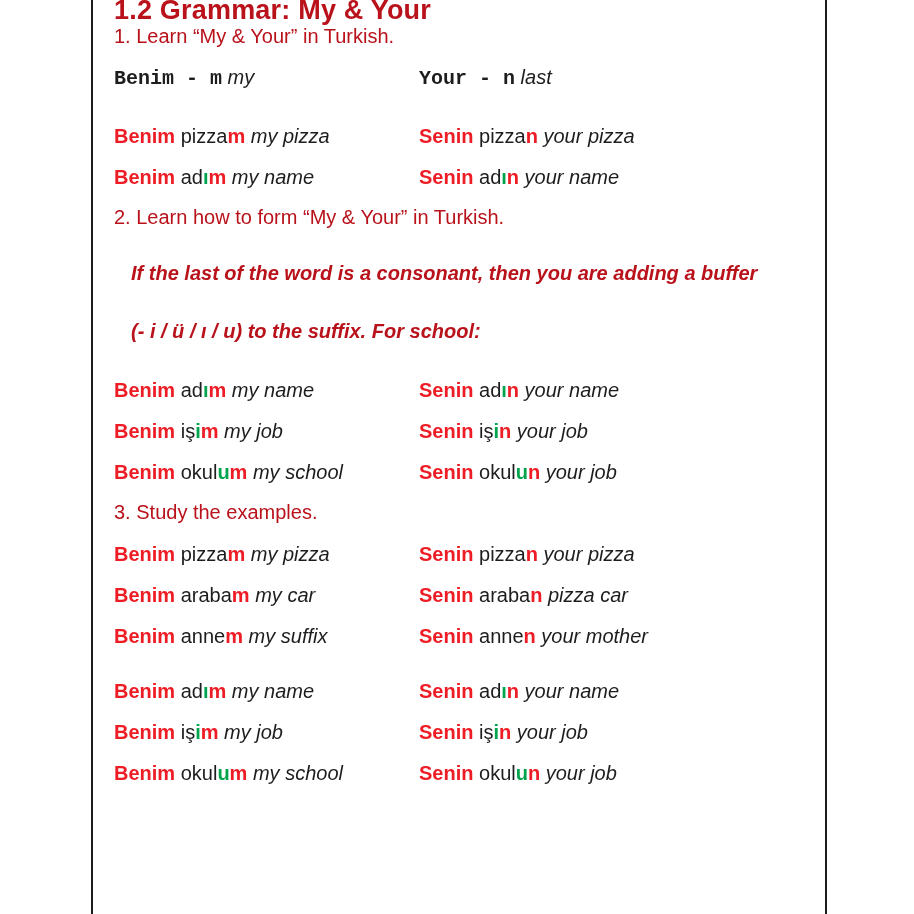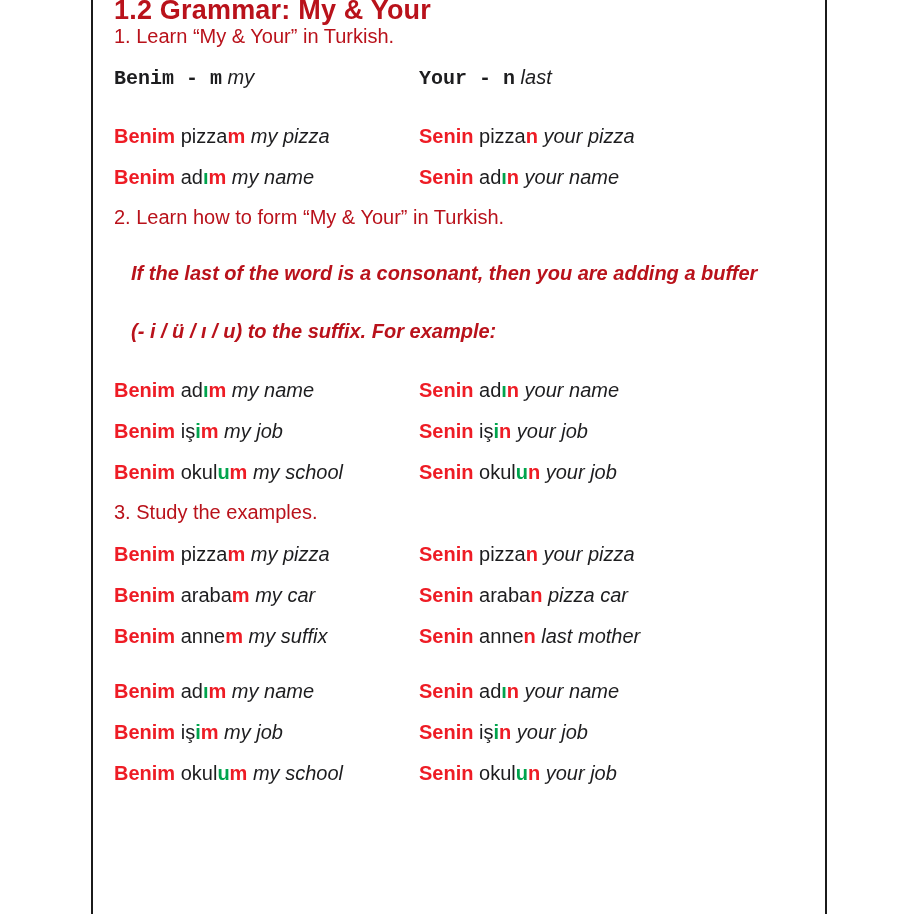--- a/index.html
+++ b/index.html
@@ -90,21 +90,21 @@
         <div class="row" data-name="example-row">
           <div class="cell left" data-name="example-left"><span class="seg rb" data-name="text-segment">Benim</span><span class="seg k" data-name="text-segment"> ad</span><span class="seg gb" data-name="text-segment">ı</span><span class="seg rb" data-name="text-segment">m</span><span class="seg i" data-name="text-segment"> my name</span></div>
           <div class="cell right" data-name="example-right"><span class="seg rb" data-name="text-segment">Senin</span><span class="seg k" data-name="text-segment"> ad</span><span class="seg gb" data-name="text-segment">ı</span><span class="seg rb" data-name="text-segment">n</span><span class="seg i" data-name="text-segment"> your name</span></div>
         </div>
       </div>
   </section>
 
   <section data-name="section-form-my-your">
     <h2 class="heading" data-name="section-2-heading">2. Learn how to form “My &amp; Your” in Turkish.</h2>
     <p class="note" data-name="note-line-1">If the last of the word is a consonant, then you are adding a buffer</p>
-    <p class="note" data-name="note-line-2">(- i / ü / ı / u) to the suffix. For example:</p>
+    <p class="note" data-name="note-line-2">(- i / ü / ı / u) to the suffix. For school:</p>
     <div class="rows" data-name="section-2-examples">
         <div class="row" data-name="example-row">
           <div class="cell left" data-name="example-left"><span class="seg rb" data-name="text-segment">Benim</span><span class="seg k" data-name="text-segment"> ad</span><span class="seg gb" data-name="text-segment">ı</span><span class="seg rb" data-name="text-segment">m</span><span class="seg i" data-name="text-segment"> my name</span></div>
           <div class="cell right" data-name="example-right"><span class="seg rb" data-name="text-segment">Senin</span><span class="seg k" data-name="text-segment"> ad</span><span class="seg gb" data-name="text-segment">ı</span><span class="seg rb" data-name="text-segment">n</span><span class="seg i" data-name="text-segment"> your name</span></div>
         </div>
         <div class="row" data-name="example-row">
           <div class="cell left" data-name="example-left"><span class="seg rb" data-name="text-segment">Benim</span><span class="seg k" data-name="text-segment"> iş</span><span class="seg gb" data-name="text-segment">i</span><span class="seg rb" data-name="text-segment">m</span><span class="seg i" data-name="text-segment"> my job</span></div>
           <div class="cell right" data-name="example-right"><span class="seg rb" data-name="text-segment">Senin</span><span class="seg k" data-name="text-segment"> iş</span><span class="seg gb" data-name="text-segment">i</span><span class="seg rb" data-name="text-segment">n</span><span class="seg i" data-name="text-segment"> your job</span></div>
         </div>
         <div class="row" data-name="example-row">
@@ -120,21 +120,21 @@
         <div class="row" data-name="example-row">
           <div class="cell left" data-name="example-left"><span class="seg rb" data-name="text-segment">Benim</span><span class="seg k" data-name="text-segment"> pizza</span><span class="seg rb" data-name="text-segment">m</span><span class="seg i" data-name="text-segment"> my pizza</span></div>
           <div class="cell right" data-name="example-right"><span class="seg rb" data-name="text-segment">Senin</span><span class="seg k" data-name="text-segment"> pizza</span><span class="seg rb" data-name="text-segment">n</span><span class="seg i" data-name="text-segment"> your pizza</span></div>
         </div>
         <div class="row" data-name="example-row">
           <div class="cell left" data-name="example-left"><span class="seg rb" data-name="text-segment">Benim</span><span class="seg k" data-name="text-segment"> araba</span><span class="seg rb" data-name="text-segment">m</span><span class="seg i" data-name="text-segment"> my car</span></div>
           <div class="cell right" data-name="example-right"><span class="seg rb" data-name="text-segment">Senin</span><span class="seg k" data-name="text-segment"> araba</span><span class="seg rb" data-name="text-segment">n</span><span class="seg i" data-name="text-segment"> pizza car</span></div>
         </div>
         <div class="row" data-name="example-row">
           <div class="cell left" data-name="example-left"><span class="seg rb" data-name="text-segment">Benim</span><span class="seg k" data-name="text-segment"> anne</span><span class="seg rb" data-name="text-segment">m</span><span class="seg i" data-name="text-segment"> my suffix</span></div>
-          <div class="cell right" data-name="example-right"><span class="seg rb" data-name="text-segment">Senin</span><span class="seg k" data-name="text-segment"> anne</span><span class="seg rb" data-name="text-segment">n</span><span class="seg i" data-name="text-segment"> last mother</span></div>
+          <div class="cell right" data-name="example-right"><span class="seg rb" data-name="text-segment">Senin</span><span class="seg k" data-name="text-segment"> anne</span><span class="seg rb" data-name="text-segment">n</span><span class="seg i" data-name="text-segment"> your mother</span></div>
         </div>
       </div>
     <div class="rows" data-name="section-3-examples-2">
         <div class="row" data-name="example-row">
           <div class="cell left" data-name="example-left"><span class="seg rb" data-name="text-segment">Benim</span><span class="seg k" data-name="text-segment"> ad</span><span class="seg gb" data-name="text-segment">ı</span><span class="seg rb" data-name="text-segment">m</span><span class="seg i" data-name="text-segment"> my name</span></div>
           <div class="cell right" data-name="example-right"><span class="seg rb" data-name="text-segment">Senin</span><span class="seg k" data-name="text-segment"> ad</span><span class="seg gb" data-name="text-segment">ı</span><span class="seg rb" data-name="text-segment">n</span><span class="seg i" data-name="text-segment"> your name</span></div>
         </div>
         <div class="row" data-name="example-row">
           <div class="cell left" data-name="example-left"><span class="seg rb" data-name="text-segment">Benim</span><span class="seg k" data-name="text-segment"> iş</span><span class="seg gb" data-name="text-segment">i</span><span class="seg rb" data-name="text-segment">m</span><span class="seg i" data-name="text-segment"> my job</span></div>
           <div class="cell right" data-name="example-right"><span class="seg rb" data-name="text-segment">Senin</span><span class="seg k" data-name="text-segment"> iş</span><span class="seg gb" data-name="text-segment">i</span><span class="seg rb" data-name="text-segment">n</span><span class="seg i" data-name="text-segment"> your job</span></div>

